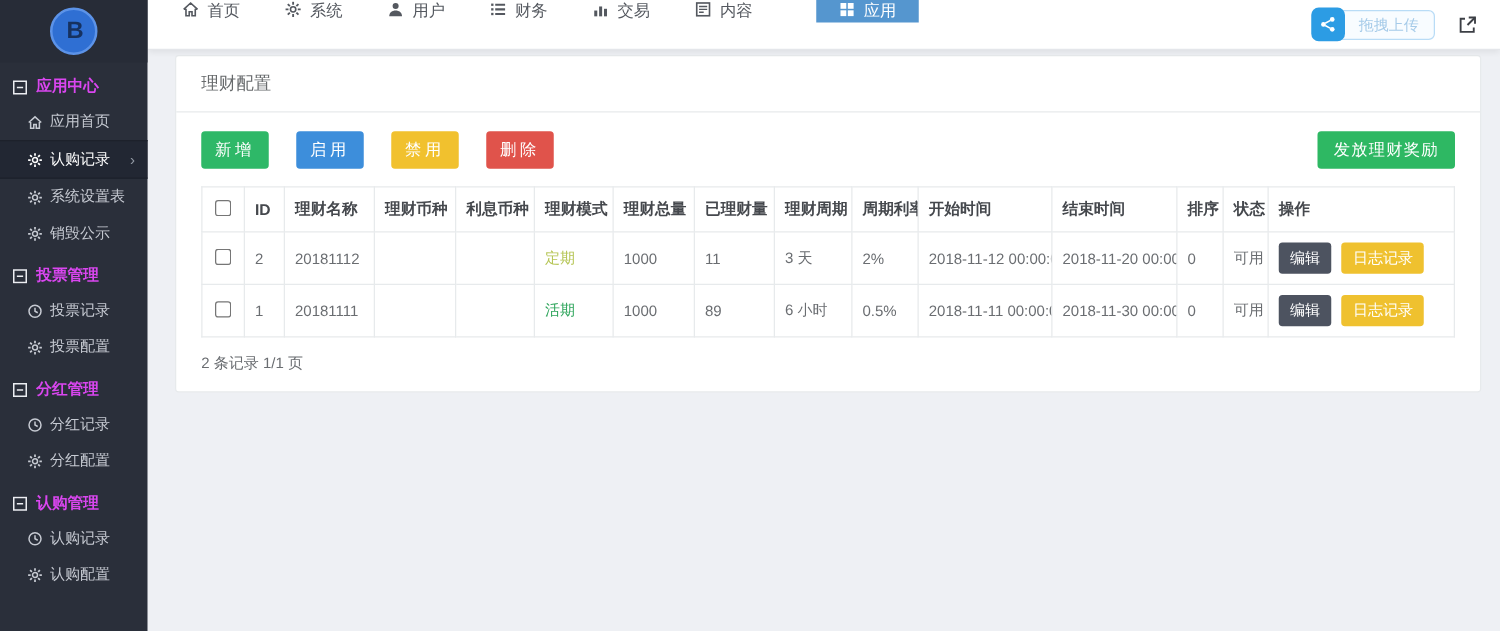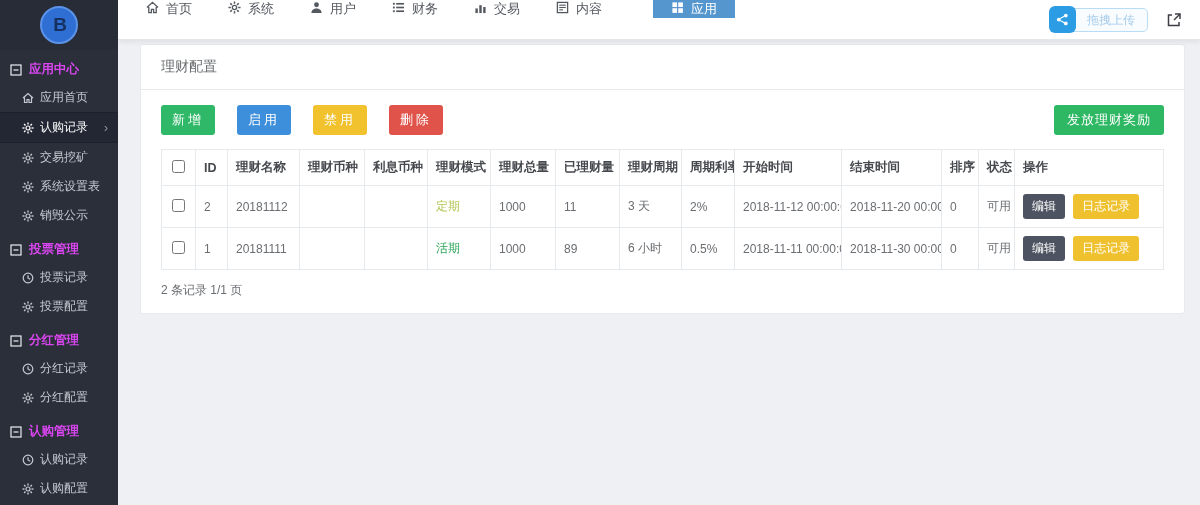--- a/index.html
+++ b/index.html
@@ -99,38 +99,20 @@
             <line x1="9.5" y1="6" x2="11.5" y2="6"></line>
             <line x1="2.1" y1="2.1" x2="3.5" y2="3.5"></line>
             <line x1="8.5" y1="8.5" x2="9.9" y2="9.9"></line>
             <line x1="9.9" y1="2.1" x2="8.5" y2="3.5"></line>
             <line x1="3.5" y1="8.5" x2="2.1" y2="9.9"></line>
           </g>
         </svg>
       </span>
     <span>认购记录</span>
     <span class="chev">›</span>
-  </div>
-  <div class="side-item">
-    <span class="side-icon">
-        <svg viewBox="0 0 12 12">
-          <circle cx="6" cy="6" r="2" fill="none" stroke="#c6cad2" stroke-width="1.2"></circle>
-          <g stroke="#c6cad2" stroke-width="1.4">
-            <line x1="6" y1="0.5" x2="6" y2="2.5"></line>
-            <line x1="6" y1="9.5" x2="6" y2="11.5"></line>
-            <line x1="0.5" y1="6" x2="2.5" y2="6"></line>
-            <line x1="9.5" y1="6" x2="11.5" y2="6"></line>
-            <line x1="2.1" y1="2.1" x2="3.5" y2="3.5"></line>
-            <line x1="8.5" y1="8.5" x2="9.9" y2="9.9"></line>
-            <line x1="9.9" y1="2.1" x2="8.5" y2="3.5"></line>
-            <line x1="3.5" y1="8.5" x2="2.1" y2="9.9"></line>
-          </g>
-        </svg>
-      </span>
-    <span>交易挖矿</span>
   </div>
   <div class="side-item">
     <span class="side-icon">
         <svg viewBox="0 0 12 12">
           <circle cx="6" cy="6" r="2" fill="none" stroke="#c6cad2" stroke-width="1.2"></circle>
           <g stroke="#c6cad2" stroke-width="1.4">
             <line x1="6" y1="0.5" x2="6" y2="2.5"></line>
             <line x1="6" y1="9.5" x2="6" y2="11.5"></line>
             <line x1="0.5" y1="6" x2="2.5" y2="6"></line>
             <line x1="9.5" y1="6" x2="11.5" y2="6"></line>

